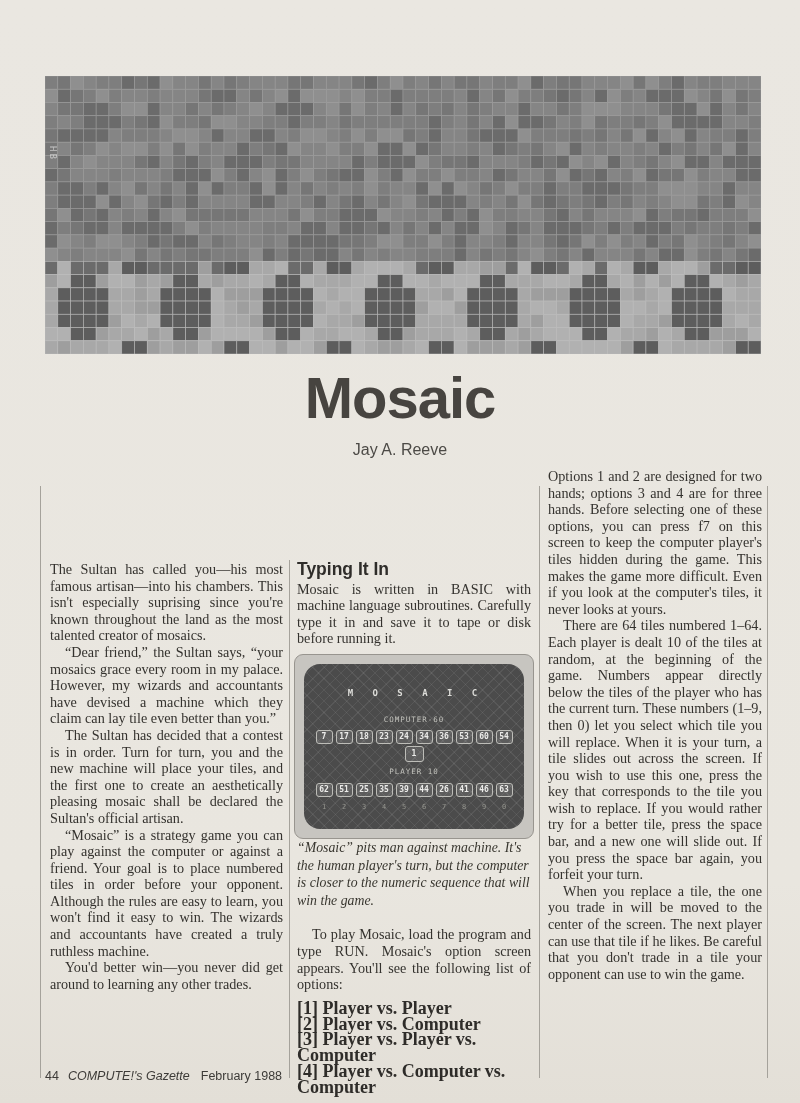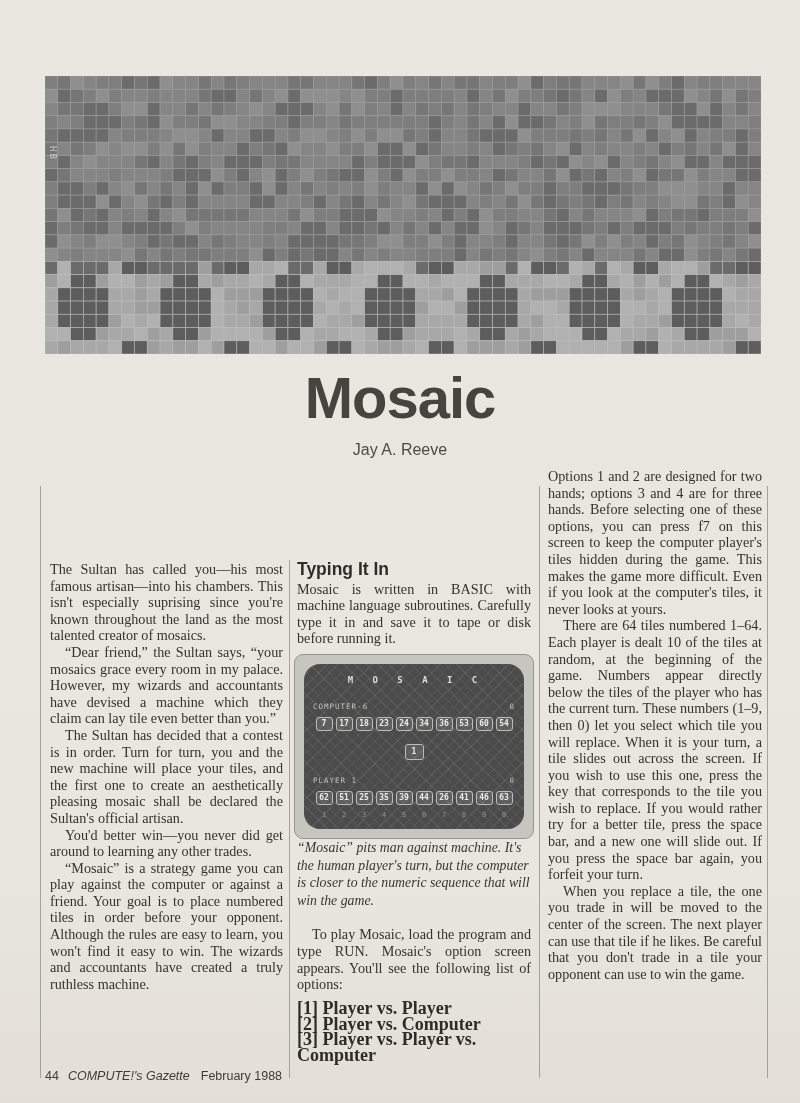--- a/index.html
+++ b/index.html
@@ -40,22 +40,22 @@
     font-size:12.5px;color:#3d3b38;}
   .footer .mag{font-style:italic;margin-left:9px;}
   .footer .iss{margin-left:11px;}
   
   .monitor{width:240px;height:185px;box-sizing:border-box;margin:7px 0 0 -3px;
     background:#c7c5c0;border:1px solid #98958f;border-radius:9px;padding:9px;}
   .crt{width:100%;height:100%;box-sizing:border-box;border-radius:16px;
     background-color:#4b4b4b;
     background-image:repeating-linear-gradient(45deg,rgba(255,255,255,.07) 0 1px,transparent 1px 8px),
                      repeating-linear-gradient(135deg,rgba(255,255,255,.07) 0 1px,transparent 1px 8px);
-    display:flex;flex-direction:column;padding:5px 8px;overflow:hidden;
-    font-family:"DejaVu Sans Mono",monospace;}
+    display:flex;flex-direction:column;padding:18px 8px;overflow:hidden;
+    font-family:"DejaVu Sans Mono",monospace;align-items:center;}
   .crt-title{text-align:center;font-size:9px;letter-spacing:7px;color:#dcdcd8;margin:3px 0 10px 4px;font-weight:bold;}
   .crt-head{display:flex;justify-content:space-between;font-size:7.5px;color:#c3c3bd;
     letter-spacing:1px;margin:0 1px 2px 1px;}
   .tile-row{display:flex;justify-content:center;gap:3px;}
   .tile{width:17px;height:14px;box-sizing:border-box;border:1px solid #bdbdb8;border-radius:3px;
     background:rgba(255,255,255,.10);color:#ececea;font-size:8px;font-weight:bold;
     line-height:12px;text-align:center;}
   .crt-center{display:flex;justify-content:center;align-items:center;flex:1;margin:2px 0;}
   .tile.big{width:19px;height:16px;line-height:14px;}
   .digit-row{display:flex;justify-content:center;gap:3px;margin-top:2px;}
@@ -1254,22 +1254,22 @@
 
   <div class="vrule r1"></div>
   <div class="vrule r2"></div>
   <div class="vrule r3"></div>
   <div class="vrule r4"></div>
 
   <div class="col col-left">
     <p>The Sultan has called you—his most famous artisan—into his chambers. This isn't especially suprising since you're known throughout the land as the most talented creator of mosaics.</p>
     <p class="ind">“Dear friend,” the Sultan says, “your mosaics grace every room in my palace. However, my wizards and accountants have devised a machine which they claim can lay tile even better than you.”</p>
     <p class="ind">The Sultan has decided that a contest is in order. Turn for turn, you and the new machine will place your tiles, and the first one to create an aesthetically pleasing mosaic shall be declared the Sultan's official artisan.</p>
+    <p class="ind">“Mosaic” is a strategy game you can play against the computer or against a friend. Your goal is to place numbered tiles in order before your opponent. Although the rules are easy to learn, you won't find it easy to win. The wizards and accountants have created a truly ruthless machine.</p>
     <p class="ind">You'd better win—you never did get around to learning any other trades.</p>
-    <p class="ind">“Mosaic” is a strategy game you can play against the computer or against a friend. Your goal is to place numbered tiles in order before your opponent. Although the rules are easy to learn, you won't find it easy to win. The wizards and accountants have created a truly ruthless machine.</p>
   </div>
 
   <div class="col col-mid">
     <h3 class="mid-head">Typing It In</h3>
     <p>Mosaic is written in BASIC with machine language subroutines. Carefully type it in and save it to tape or disk before running it.</p>
 
     <div class="monitor">
       <div class="crt">
         <div class="crt-title">M O S A I C</div>
         <div class="crt-head">
@@ -1321,20 +1321,21 @@
         </div>
       </div>
     </div>
 
     <p class="caption">“Mosaic” pits man against machine. It's the human player's turn, but the computer is closer to the numeric sequence that will win the game.</p>
     <p class="ind runpara">To play Mosaic, load the program and type RUN. Mosaic's option screen appears. You'll see the following list of options:</p>
     <div class="options">
       <div>[1] Player vs. Player</div>
       <div>[2] Player vs. Computer</div>
       <div>[3] Player vs. Player vs. Computer</div>
+      <div>[4] Player vs. Computer vs. Computer</div>
     </div>
   </div>
 
   <div class="col col-right">
     <p>Options 1 and 2 are designed for two hands; options 3 and 4 are for three hands. Before selecting one of these options, you can press f7 on this screen to keep the computer player's tiles hidden during the game. This makes the game more difficult. Even if you look at the computer's tiles, it never looks at yours.</p>
     <p class="ind">There are 64 tiles numbered 1–64. Each player is dealt 10 of the tiles at random, at the beginning of the game. Numbers appear directly below the tiles of the player who has the current turn. These numbers (1–9, then 0) let you select which tile you will replace. When it is your turn, a tile slides out across the screen. If you wish to use this one, press the key that corresponds to the tile you wish to replace. If you would rather try for a better tile, press the space bar, and a new one will slide out. If you press the space bar again, you forfeit your turn.</p>
     <p class="ind">When you replace a tile, the one you trade in will be moved to the center of the screen. The next player can use that tile if he likes. Be careful that you don't trade in a tile your opponent can use to win the game.</p>
   </div>
 
   <div class="footer">

